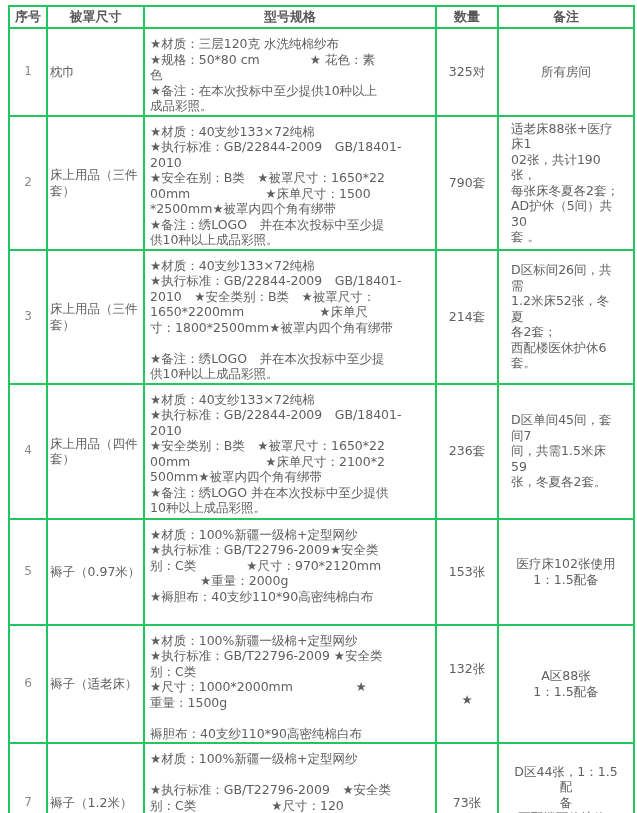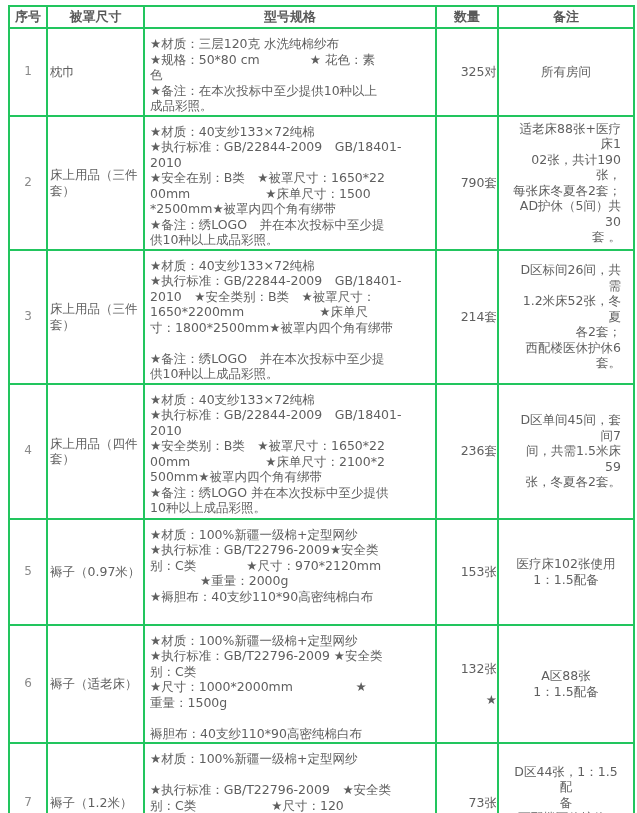--- a/index.html
+++ b/index.html
@@ -33,30 +33,30 @@
   td.c-name{
     text-align:left;vertical-align:middle;
     white-space:pre-line;padding:0 2px;
   }
   td.c-spec{
     vertical-align:top;text-align:left;
     white-space:pre-line;
     padding:7px 2px 1px 5px;
   }
   td.c-qty{
-    text-align:right;vertical-align:middle;
+    text-align:center;vertical-align:middle;
     white-space:pre-line;
     border-radius:31px;
   }
   td.c-remark{
     vertical-align:middle;
     white-space:pre-line;
     padding:0 12px;
   }
-  .remark-left{text-align:right;}
+  .remark-left{text-align:left;}
   .remark-center{text-align:center;}
 </style>
 </head>
 <body>
 
 <table class="doc-table">
   <colgroup>
     <col style="width:38px">
     <col style="width:97px">
     <col style="width:292px">

